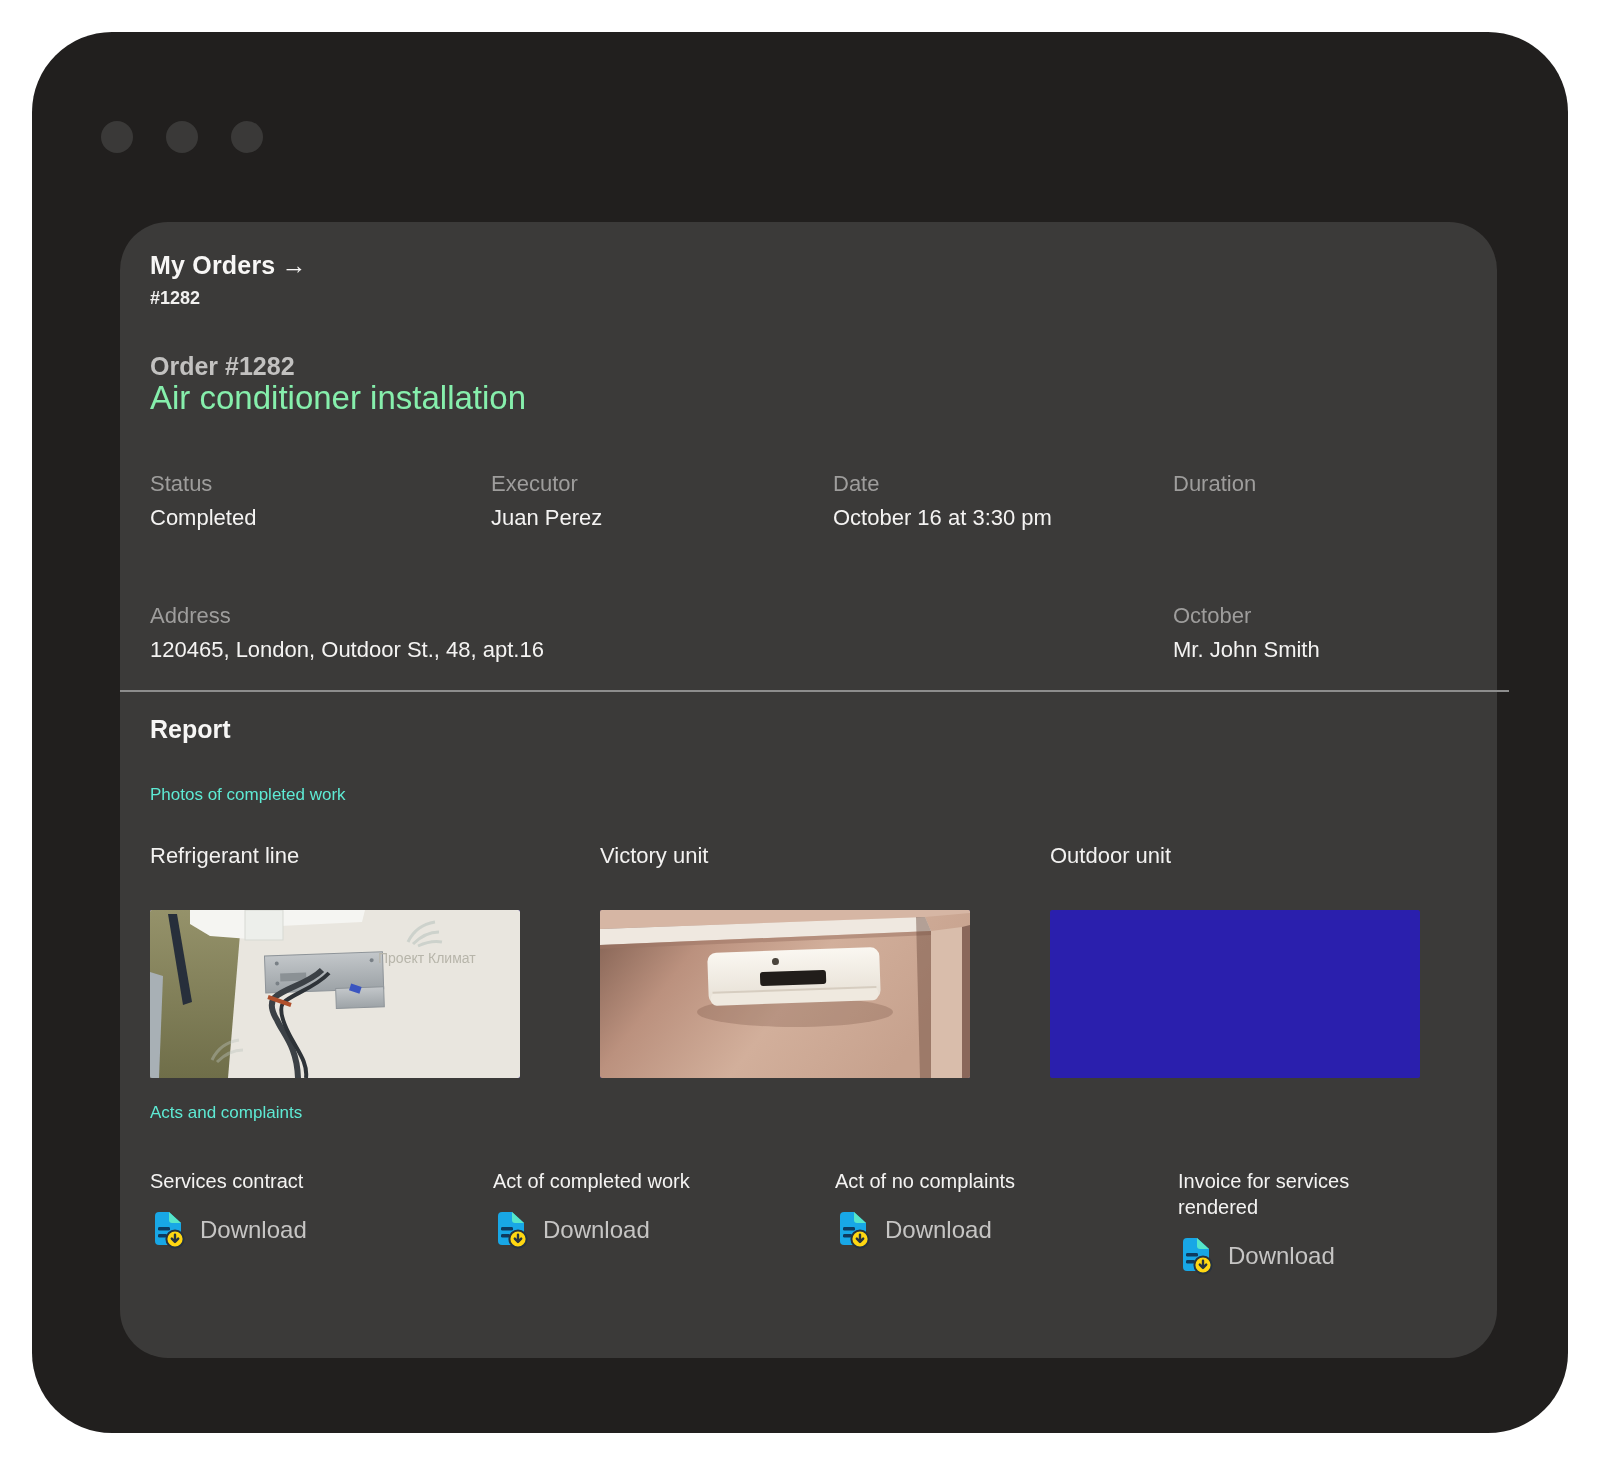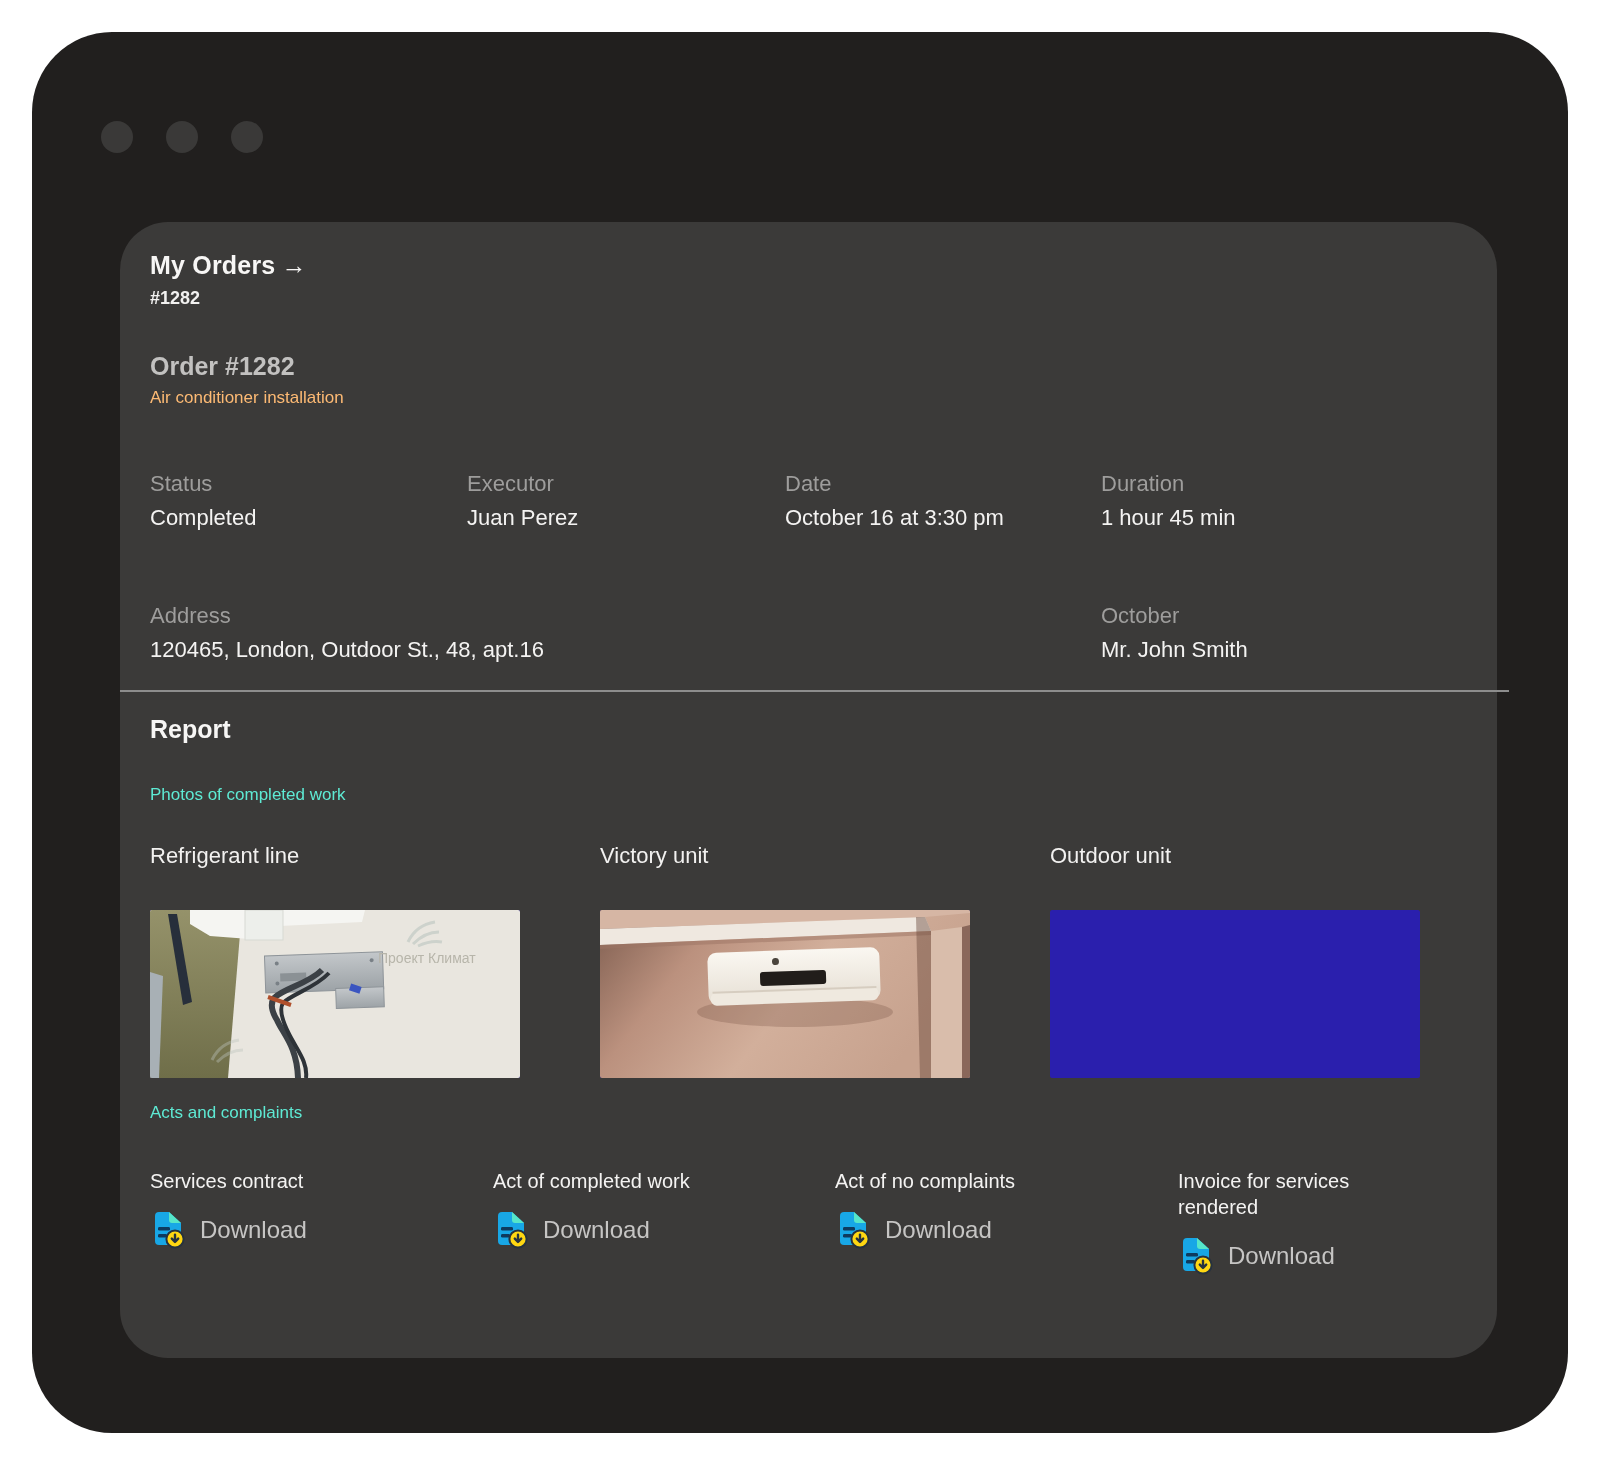--- a/index.html
+++ b/index.html
@@ -20,23 +20,23 @@
     position: absolute; left: 88px; top: 190px; width: 1377px; height: 1136px;
     background: #3b3a39; border-radius: 48px;
     padding: 28px 18px 0 30px;
     color: #f4f3f2;
   }
   .breadcrumb { font-size: 25px; font-weight: bold; color: #f7f6f5; line-height: 30px; letter-spacing: 0.2px; }
   .breadcrumb .arrow { font-weight: bold; margin-left: 6px; }
   .order-ref { margin-top: 8px; font-size: 18px; font-weight: bold; color: #f2f1f0; line-height: 21px; }
 
   .order-title { margin-top: 42px; font-size: 25px; font-weight: bold; color: #c2c1c0; line-height: 30px; }
-  .order-subtitle { font-size: 17px; color: #fdba74; line-height: 34px; }
-
-  .details-grid { display: grid; grid-template-columns: 317px 318px 316px auto; }
+  .order-subtitle { font-size: 33px; color: #86efac; line-height: 34px; }
+
+  .details-grid { display: grid; grid-template-columns: 317px 318px 316px auto; gap: 24px; }
   .details-grid.row1 { margin-top: 56px; }
   .details-grid.row2 { margin-top: 72px; }
   .field-label { font-size: 22px; color: #9e9d9c; line-height: 26px; }
   .field-value { margin-top: 8px; font-size: 22px; color: #f4f3f2; line-height: 26px; }
   .span2 { grid-column: 1 / 3; }
   .col4 { grid-column: 4; }
 
   .divider { margin: 27px -30px 0 -30px; height: 2px; background: #8d8d8d; border: none; }
 
   .report-title { margin-top: 22px; font-size: 25px; font-weight: bold; color: #f7f6f5; line-height: 30px; }
@@ -87,21 +87,20 @@
         <div>
           <div class="field-label">Executor</div>
           <div class="field-value">Juan Perez</div>
         </div>
         <div>
           <div class="field-label">Date</div>
           <div class="field-value">October 16 at 3:30 pm</div>
         </div>
         <div>
           <div class="field-label">Duration</div>
-          <div class="field-value">1 hour 45 min</div>
         </div>
       </div>
 
       <div class="details-grid row2">
         <div class="span2">
           <div class="field-label">Address</div>
           <div class="field-value">120465, London, Outdoor St., 48, apt.16</div>
         </div>
         <div class="col4">
           <div class="field-label">October</div>

